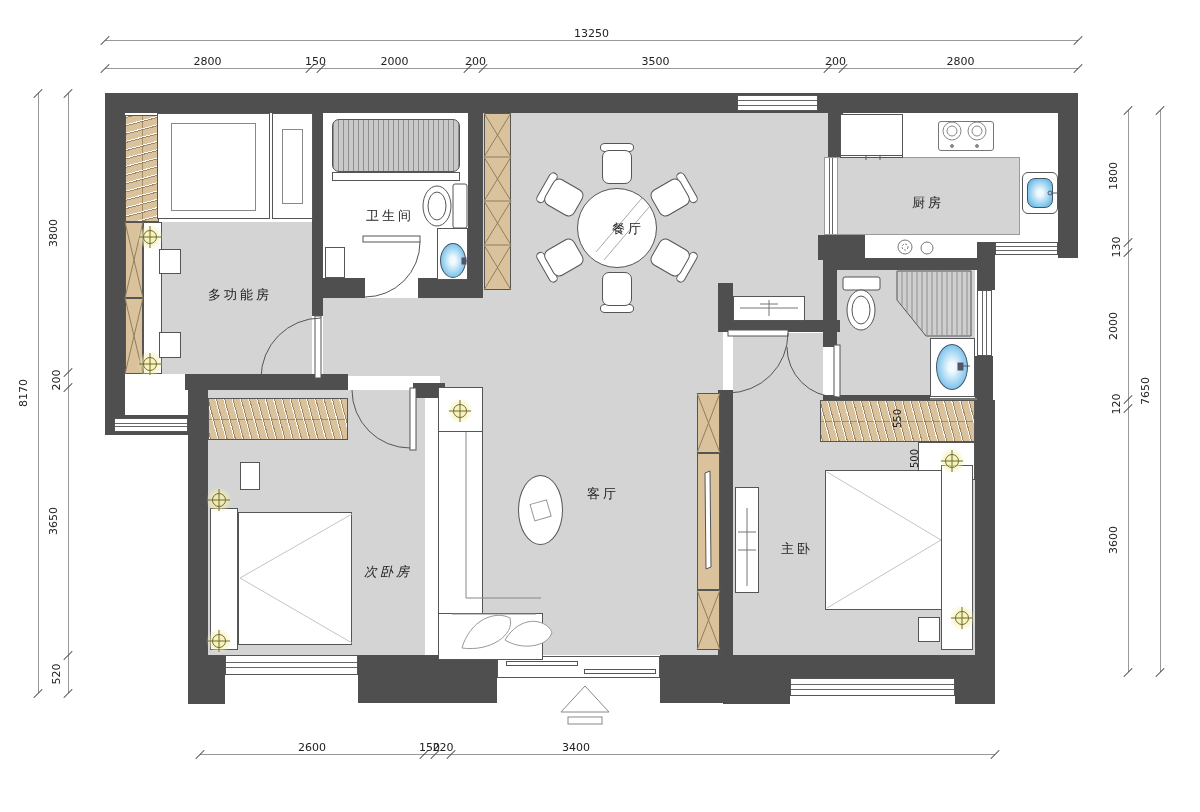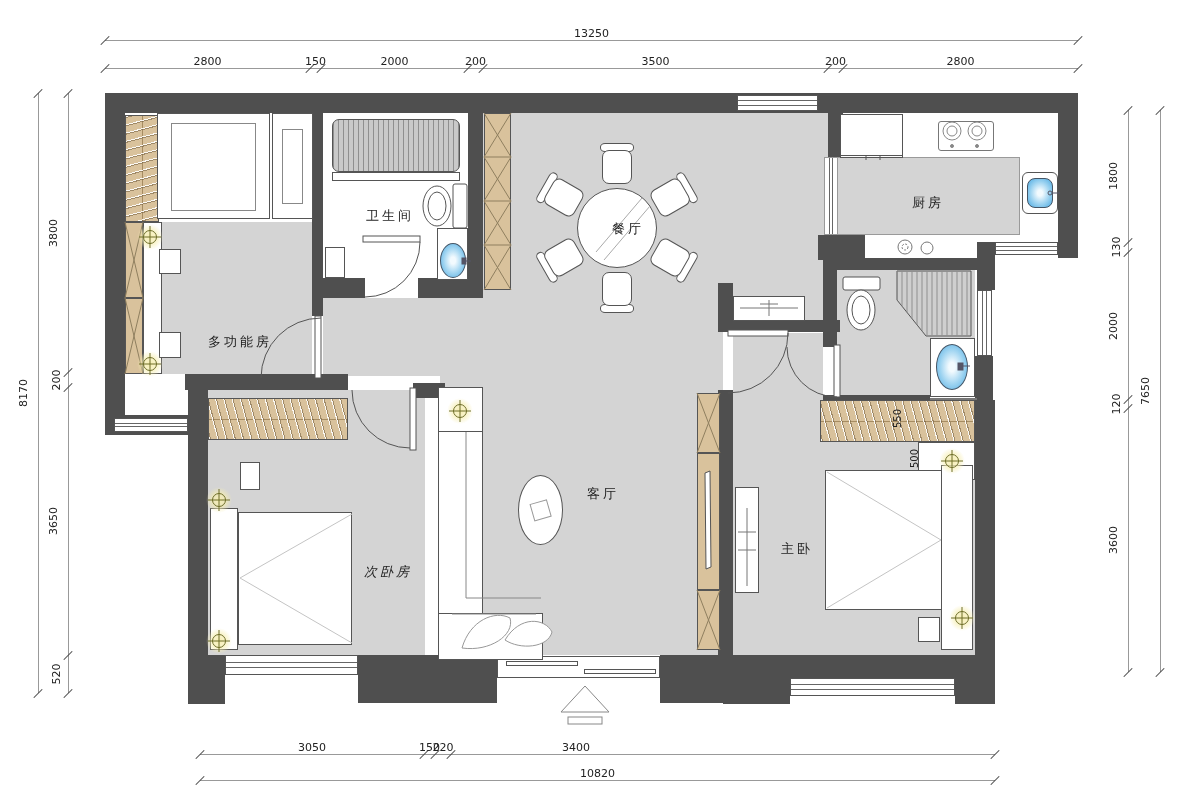--- a/index.html
+++ b/index.html
@@ -318,21 +318,21 @@
       <g transform="translate(962,618)">
           <circle r="13" fill="url(#glow)" stroke="none"></circle>
           <circle r="6.5"></circle>
           <path d="M-11,0 H11 M0,-11 V11"></path>
         </g>
     </g>
 
     <path d="M866,155 v5 M880,155 v5" stroke="#555"></path>
   </svg>
 
-  <div class="rlabel" style="left:175px;top:286px;width:130px;margin-top:47px;">多功能房</div>
+  <div class="rlabel" style="left:175px;top:286px;width:130px;">多功能房</div>
   <div class="rlabel" style="left:345px;top:207px;width:90px;">卫生间</div>
   <div class="rlabel" style="left:598px;top:220px;width:60px;z-index:6;">餐厅</div>
   <div class="rlabel" style="left:898px;top:194px;width:60px;">厨房</div>
   <div class="rlabel" style="left:343px;top:563px;width:90px;font-style:italic;">次卧房</div>
   <div class="rlabel" style="left:573px;top:485px;width:60px;">客厅</div>
   <div class="rlabel" style="left:767px;top:540px;width:60px;">主卧</div>
 
   <div class="innerdim" style="left:888px;top:413px;">550</div>
   <div class="innerdim" style="left:905px;top:453px;">500</div>
 
@@ -360,35 +360,30 @@
     <span class="dseg" style="width:15px;">
         <i>200</i>
       </span>
     <span class="dseg" style="width:235px;">
         <i>2800</i>
       </span>
   </div>
 
   <div class="dimrow" style="left:200px;top:738px;width:795px;">
     <span class="dseg" style="width:224px;">
-        <i>3050</i>
+        <i>2600</i>
       </span>
     <span class="dseg" style="width:11px;">
         <i>150</i>
       </span>
     <span class="dseg" style="width:16px;">
         <i>220</i>
       </span>
     <span class="dseg" style="width:250px;">
         <i>3400</i>
-      </span>
-  </div>
-  <div class="dimrow" style="left:200px;top:764px;width:795px;">
-    <span class="dseg" style="flex:1 1 auto;width:100%;">
-        <i>10820</i>
       </span>
   </div>
 
   <div class="dimcol" style="left:22px;top:93px;height:600px;">
     <span class="vseg" style="height:600px;">
         <i>8170</i>
       </span>
   </div>
   <div class="dimcol" style="left:52px;top:93px;height:600px;">
     <span class="vseg" style="height:279px;">

